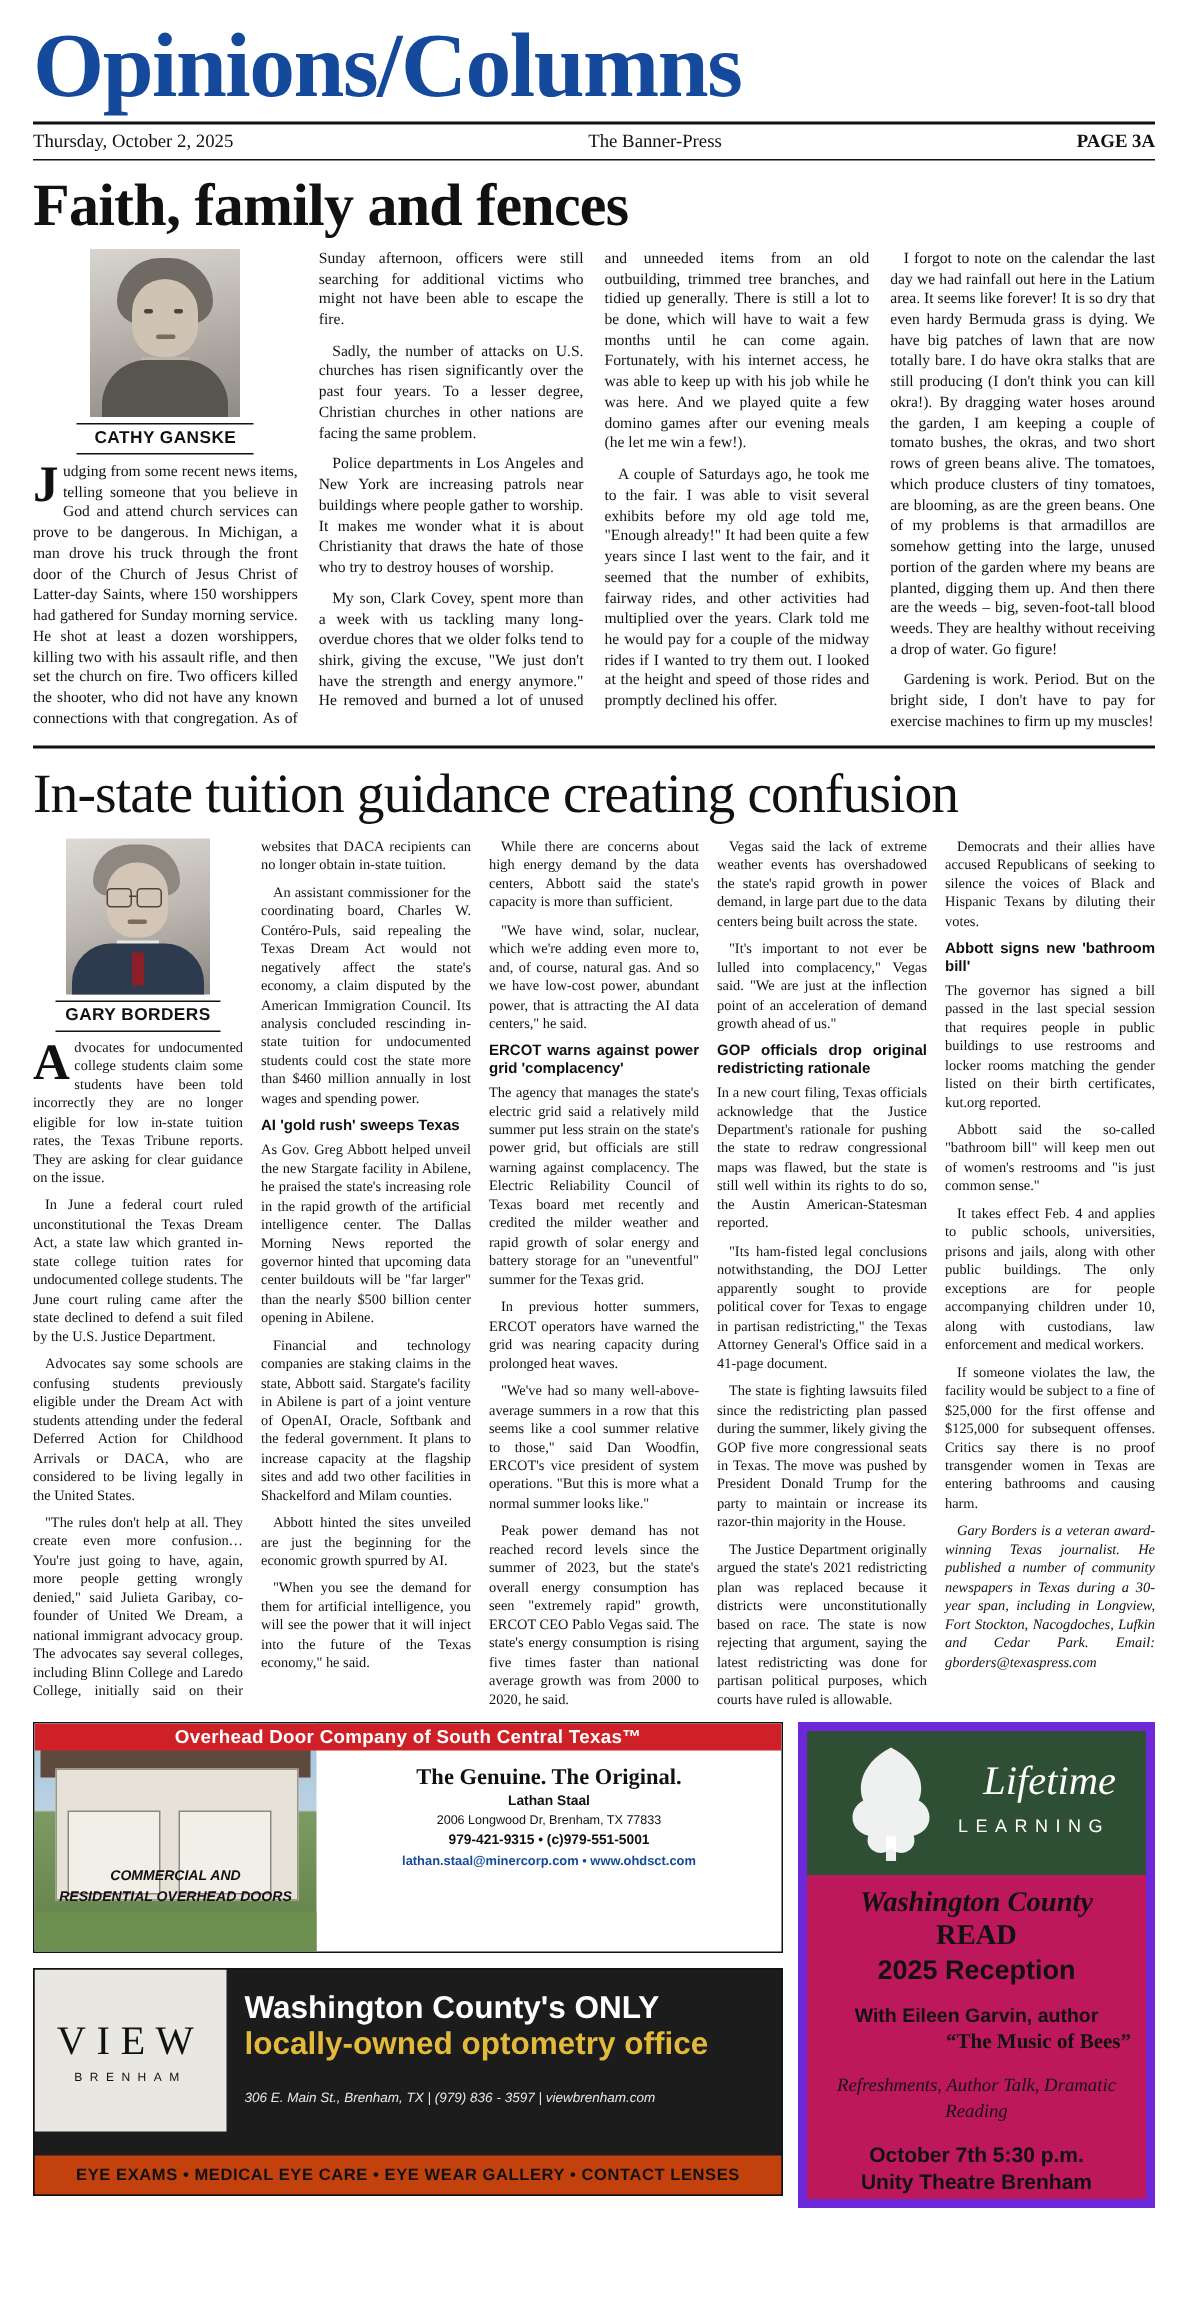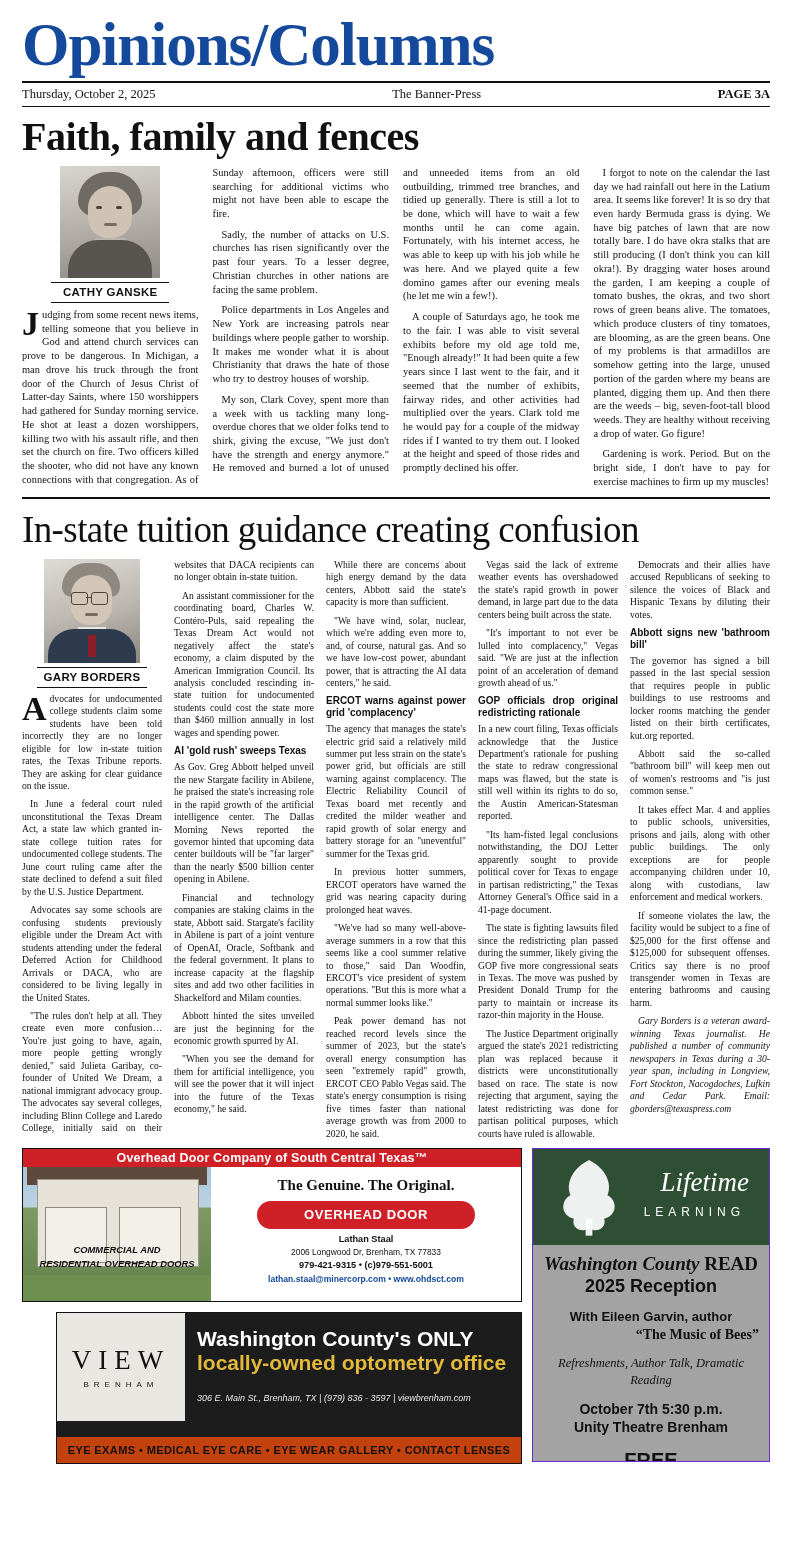--- a/index.html
+++ b/index.html
@@ -119,31 +119,31 @@
     font-size:13px;letter-spacing:0.6px;line-height:28px;
   }
   .oh-addr{font-family:"Liberation Sans",sans-serif;font-size:8.4px;line-height:1.45;color:#111;}
   .oh-addr b{font-size:9.2px;}
   .oh-email{font-family:"Liberation Sans",sans-serif;font-size:8.6px;font-weight:bold;color:#14499b;margin-top:2px;}
   .oh-left-text{
     position:absolute;left:8px;bottom:30px;width:172px;text-align:center;
     font-family:"Liberation Sans",sans-serif;font-weight:bold;font-size:9.4px;line-height:1.5;color:#111;font-style:italic;
   }
 
-  .ad-view{border:1px solid #111;background:#1c1c1c;color:#fff;height:150px;position:relative;overflow:hidden;margin-left:34px;}
+  .ad-view{border:1px solid #111;background:#1c1c1c;color:#fff;height:150px;position:relative;overflow:hidden;}
   .view-left{position:absolute;left:0;top:0;width:128px;height:108px;background:#e9e7e2;color:#111;display:flex;flex-direction:column;align-items:center;justify-content:center;}
   .view-word{font-family:"Liberation Serif",serif;font-size:27px;letter-spacing:7px;font-weight:normal;}
   .view-sub{font-family:"Liberation Sans",sans-serif;font-size:8px;letter-spacing:5px;margin-top:4px;}
   .view-main{position:absolute;left:140px;top:14px;right:10px;}
   .view-h1{font-family:"Liberation Sans",sans-serif;font-weight:bold;font-size:21px;line-height:1.15;}
   .view-h2{font-family:"Liberation Sans",sans-serif;font-weight:bold;font-size:21px;line-height:1.15;color:#e3b93c;}
   .view-addr{position:absolute;left:140px;top:80px;right:10px;font-family:"Liberation Sans",sans-serif;font-style:italic;font-size:9px;color:#e8e8e8;}
   .view-bar{position:absolute;left:0;bottom:0;width:100%;height:26px;background:#c2410c;color:#111;display:flex;align-items:center;justify-content:center;font-family:"Liberation Sans",sans-serif;font-weight:bold;font-size:11px;letter-spacing:0.4px;}
 
-  .ad-lifetime{border:1px solid #6d28d9;height:312px;background:#a3a3a3;text-align:center;position:relative;overflow:hidden;}
+  .ad-lifetime{border:6px solid #6d28d9;height:312px;background:#be185d;text-align:center;position:relative;overflow:hidden;}
   .lt-top{background:#2f4f35;height:96px;position:relative;}
   .lt-tree{position:absolute;left:14px;top:6px;width:84px;height:84px;}
   .lt-script{font-family:"Liberation Serif",serif;font-style:italic;color:#fff;font-size:27px;position:absolute;right:20px;top:18px;}
   .lt-learning{font-family:"Liberation Sans",sans-serif;color:#fff;font-size:12px;letter-spacing:5px;position:absolute;right:24px;top:56px;}
   .lt-body{padding:8px 10px 6px 10px;}
   .lt-l1{font-family:"Liberation Serif",serif;font-style:italic;font-weight:bold;font-size:19px;}
   .lt-l1 span{font-family:Liberation Serif, serif;font-style:normal;font-weight:bold;font-size:19px;}
   .lt-l2{font-family:"Liberation Sans",sans-serif;font-weight:bold;font-size:18px;margin-top:1px;}
   .lt-l3{font-family:"Liberation Sans",sans-serif;font-weight:bold;font-size:13px;margin-top:12px;}
   .lt-l4{font-family:Liberation Serif, serif;font-weight:bold;font-size:14px;margin-top:3px;text-align:right;}
@@ -233,42 +233,41 @@
       <p>"It's important to not ever be lulled into complacency," Vegas said. "We are just at the inflection point of an acceleration of demand growth ahead of us."</p>
       <div class="subhead">GOP officials drop original redistricting rationale</div>
       <p class="first">In a new court filing, Texas officials acknowledge that the Justice Department's rationale for pushing the state to redraw congressional maps was flawed, but the state is still well within its rights to do so, the Austin American-Statesman reported.</p>
       <p>"Its ham-fisted legal conclusions notwithstanding, the DOJ Letter apparently sought to provide political cover for Texas to engage in partisan redistricting," the Texas Attorney General's Office said in a 41-page document.</p>
       <p>The state is fighting lawsuits filed since the redistricting plan passed during the summer, likely giving the GOP five more congressional seats in Texas. The move was pushed by President Donald Trump for the party to maintain or increase its razor-thin majority in the House.</p>
       <p>The Justice Department originally argued the state's 2021 redistricting plan was replaced because it districts were unconstitutionally based on race. The state is now rejecting that argument, saying the latest redistricting was done for partisan political purposes, which courts have ruled is allowable.</p>
       <p>Democrats and their allies have accused Republicans of seeking to silence the voices of Black and Hispanic Texans by diluting their votes.</p>
       <div class="subhead">Abbott signs new 'bathroom bill'</div>
       <p class="first">The governor has signed a bill passed in the last special session that requires people in public buildings to use restrooms and locker rooms matching the gender listed on their birth certificates, kut.org reported.</p>
       <p>Abbott said the so-called "bathroom bill" will keep men out of women's restrooms and "is just common sense."</p>
-      <p>It takes effect Mar. 4 and applies to public schools, universities, prisons and jails, along with other public buildings. The only exceptions are for people accompanying children under 10, along with custodians, law enforcement and medical workers.</p>
+      <p>It takes effect Feb. 4 and applies to public schools, universities, prisons and jails, along with other public buildings. The only exceptions are for people accompanying children under 10, along with custodians, law enforcement and medical workers.</p>
       <p>If someone violates the law, the facility would be subject to a fine of $25,000 for the first offense and $125,000 for subsequent offenses. Critics say there is no proof transgender women in Texas are entering bathrooms and causing harm.</p>
       <p class="bio">Gary Borders is a veteran award-winning Texas journalist. He published a number of community newspapers in Texas during a 30-year span, including in Longview, Fort Stockton, Nacogdoches, Lufkin and Cedar Park. Email: gborders@texaspress.com</p>
     </div>
   </div>
 
   <div class="adzone">
     <div class="adrow">
       <div class="adleft">
 
         <div class="ad-overhead">
           <div class="oh-photo">
             <div class="roof"></div>
               <div class="house"></div>
             <div class="door1"></div>
               <div class="door2"></div>
               <div class="lawn"></div>
           </div>
           <div class="oh-right">
             <div class="oh-banner">Overhead Door Company of South Central Texas™</div>
             <div class="oh-genuine">The Genuine. The Original.</div>
-            <div class="oh-logo">OVERHEAD DOOR</div>
             <div class="oh-addr">
               <b>Lathan Staal</b><br>
               <span>2006 Longwood Dr, Brenham, TX 77833</span><br>
               <b>979-421-9315 • (c)979-551-5001</b>
             </div>
             <div class="oh-email">lathan.staal@minercorp.com • www.ohdsct.com</div>
           </div>
           <div class="oh-left-text">
             <div>COMMERCIAL AND</div>
             <div>RESIDENTIAL OVERHEAD DOORS</div>

